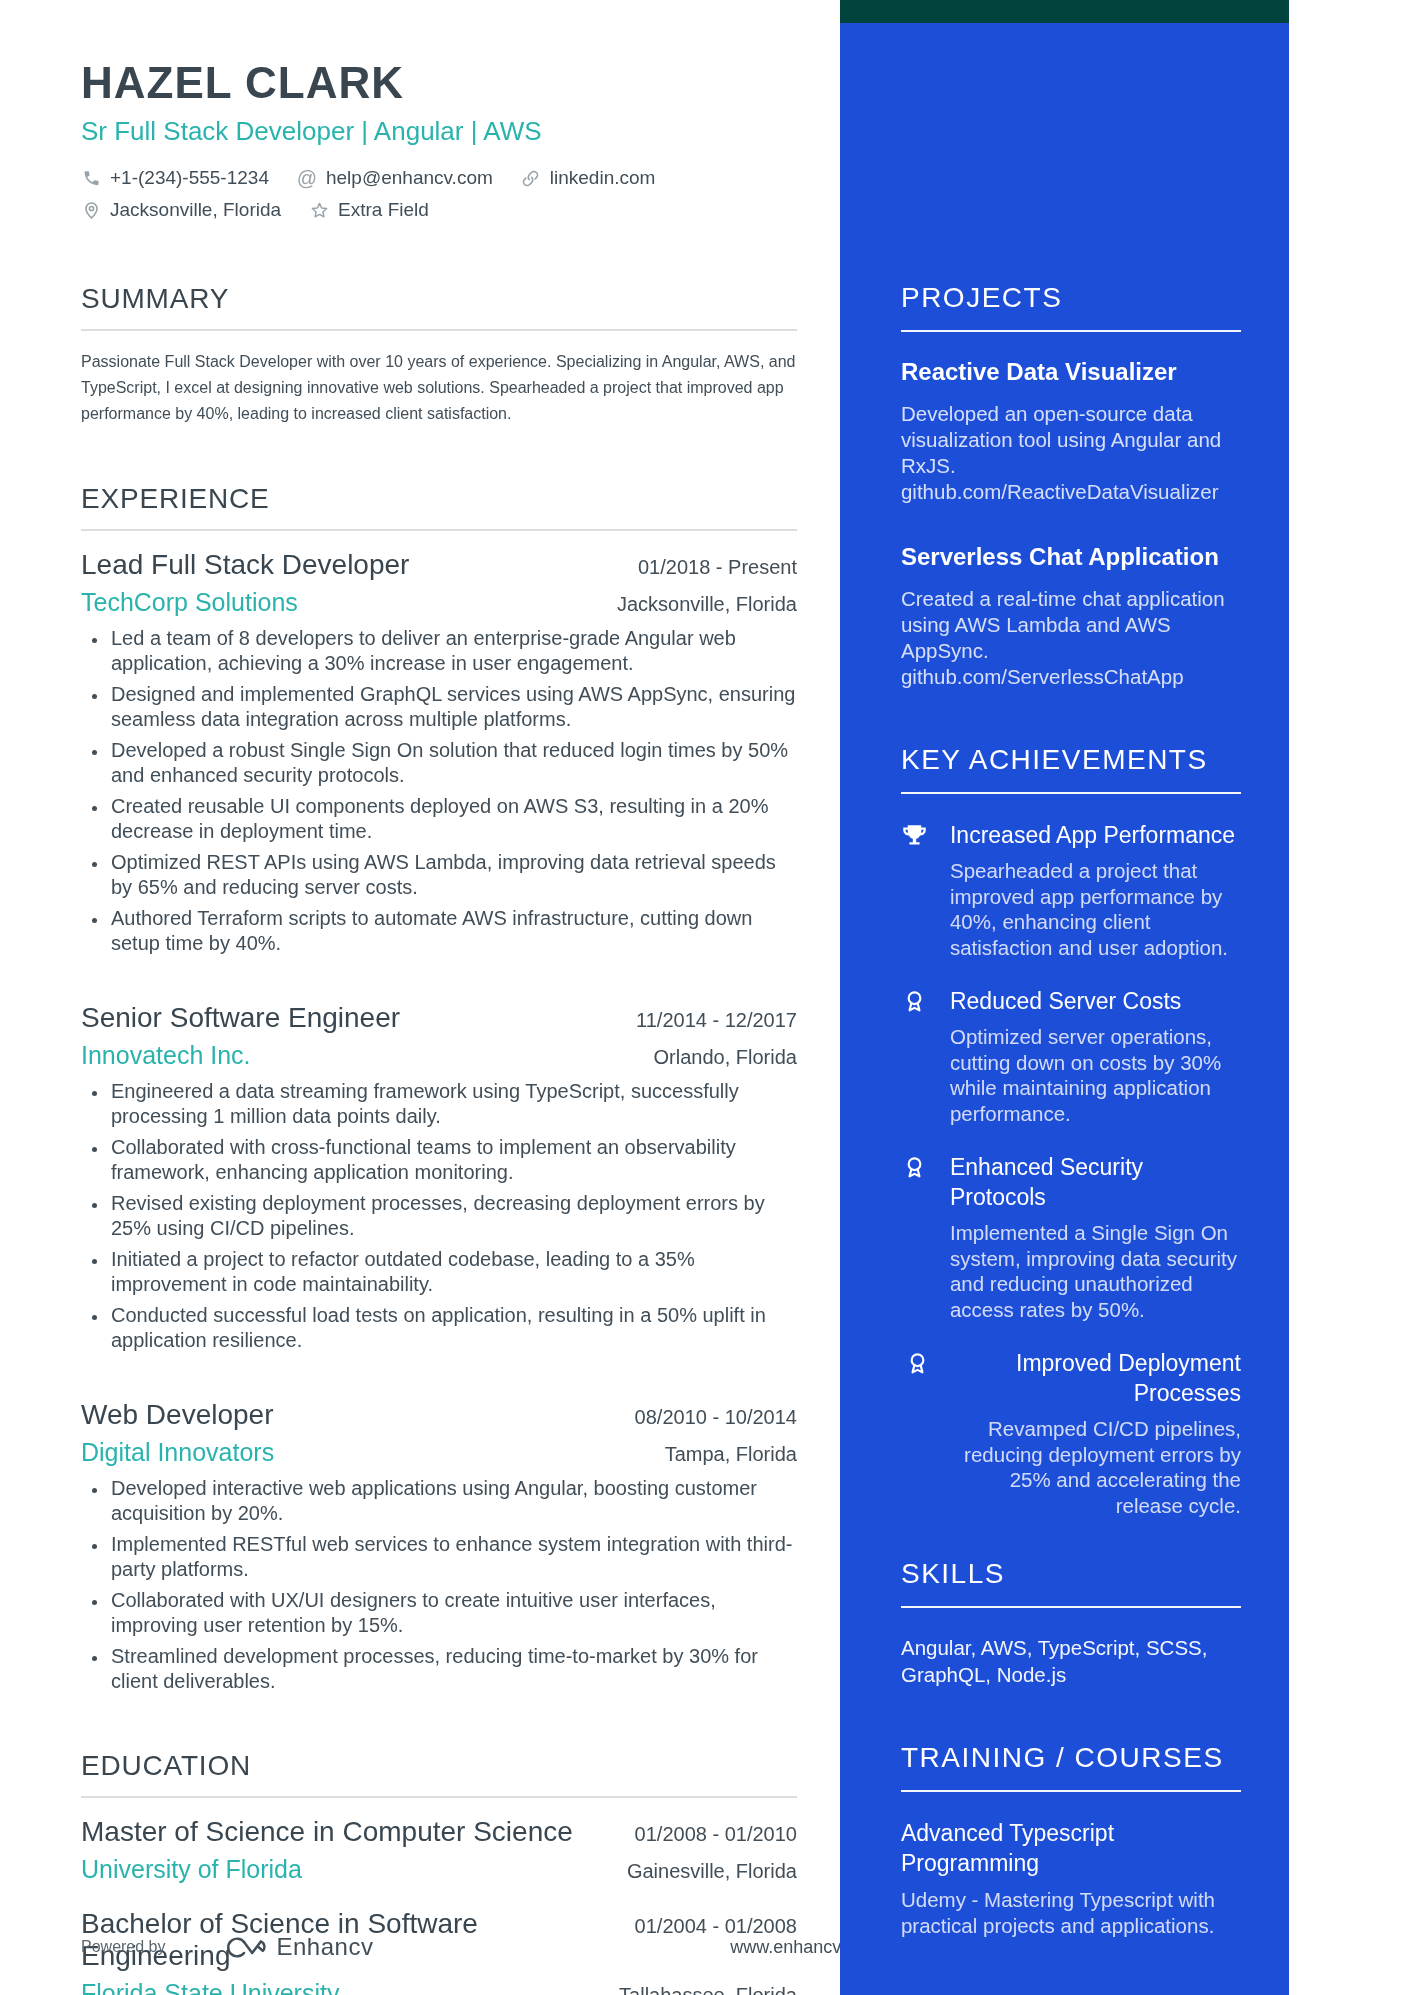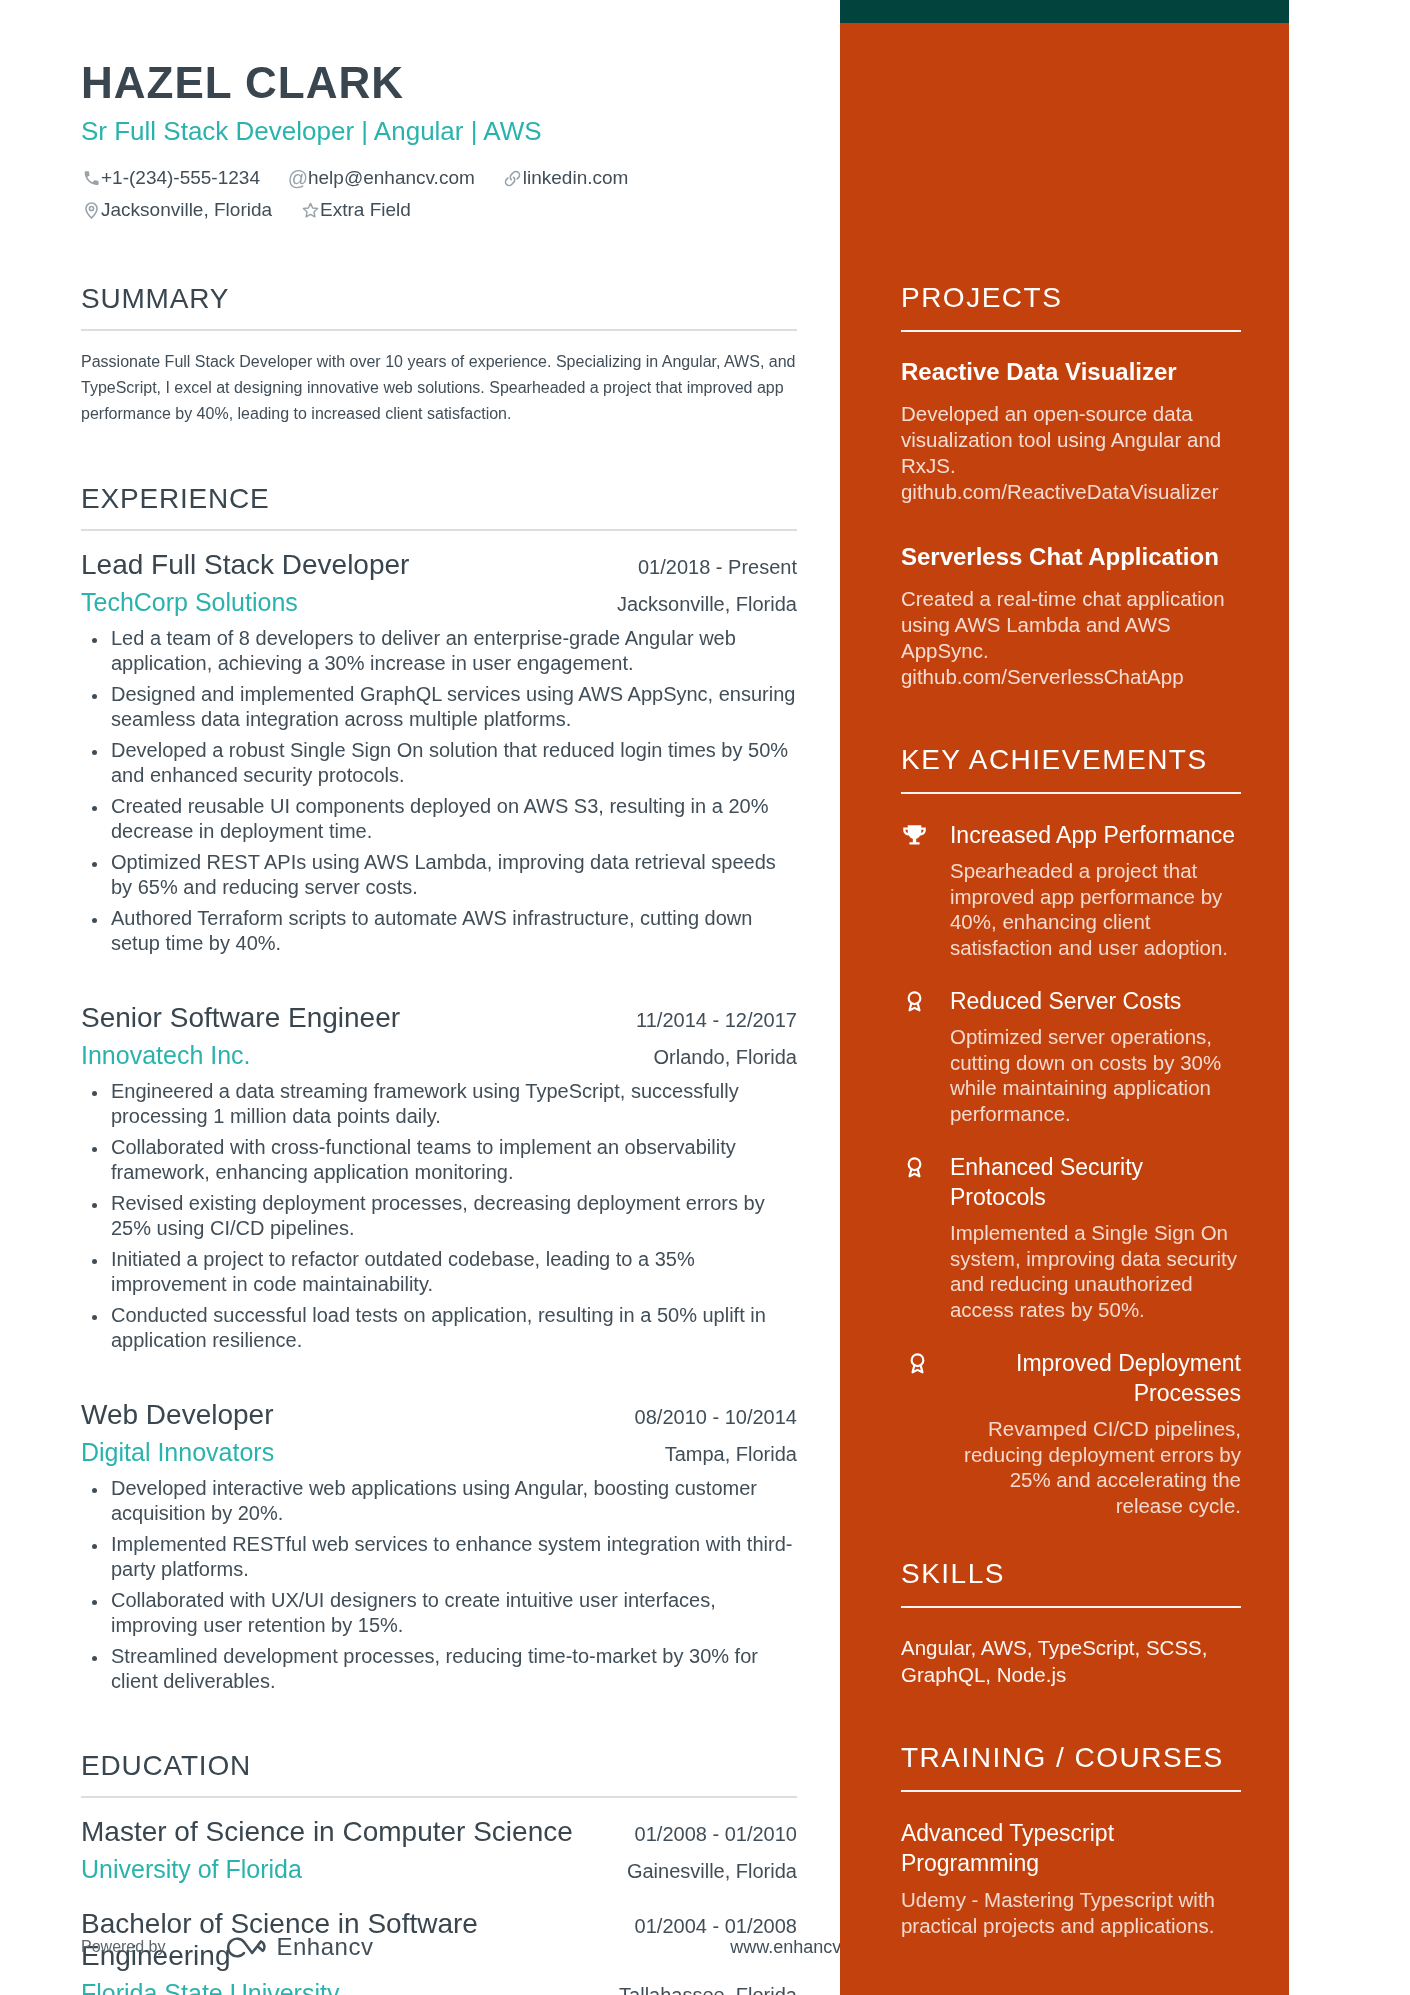--- a/index.html
+++ b/index.html
@@ -8,21 +8,21 @@
   .page { position:relative; width:1289px; height:1995px; display:flex; overflow:hidden; }
 
   
   .main { width:922px; padding:58px 43px 0 81px; position:relative; }
 
   .name { font-size:44px; font-weight:700; color:#39464f; letter-spacing:1px; }
   .subtitle { font-size:26px; color:#2ab3ac; margin-top:8px; }
 
   .contact-row { display:flex; align-items:center; gap:28px; margin-top:20px; }
   .contact-row + .contact-row { margin-top:10px; }
-  .contact-item { display:inline-flex; align-items:center; 
+  .contact-item { display:inline-flex; align-items:center; gap:9px;
                   font-size:19px; color:#414e58; }
   .cicon { width:20px; height:20px; flex:none; display:inline-flex;
            align-items:center; justify-content:center; color:#98a2a9; }
   .cicon svg { width:19px; height:19px; }
   .at-glyph { font-size:20px; color:#98a2a9; line-height:1; }
 
   .section { margin-top:56px; }
   .section.summary { margin-top:62px; }
   .h-main { font-size:28px; font-weight:400; color:#39464f; letter-spacing:.8px;
             border-bottom:2px solid #dadee1; padding-bottom:14px; margin-bottom:18px; }
@@ -46,21 +46,21 @@
   .degree + .degree { margin-top:24px; }
 
   .footer { position:absolute; bottom:34px; left:81px; width:798px;
             display:flex; align-items:center; }
   .powered { font-size:16px; color:#5b666d; }
   .brandwrap { margin-left:58px; display:flex; align-items:center; gap:11px; }
   .brand { font-size:24px; color:#414e58; letter-spacing:.5px; }
   .site { margin-left:auto; font-size:18px; color:#414e58; }
 
   
-  .sidebar { width:488px; background:#c2410c; padding:282px 48px 40px 61px;
+  .sidebar { width:488px; background:#1d4ed8; padding:282px 48px 40px 61px;
              position:relative; color:#fff; }
   .sidebar::before { content:""; position:absolute; top:0; left:0; width:100%;
                      height:23px; background:#03433e; }
 
   .h-side { font-size:28px; font-weight:400; letter-spacing:1.5px; color:#fff;
             border-bottom:2px solid rgba(255,255,255,.95);
             padding-bottom:16px; margin-bottom:26px; }
   .sb-section { margin-top:0; }
   .sb-section + .sb-section { margin-top:54px; }
 

